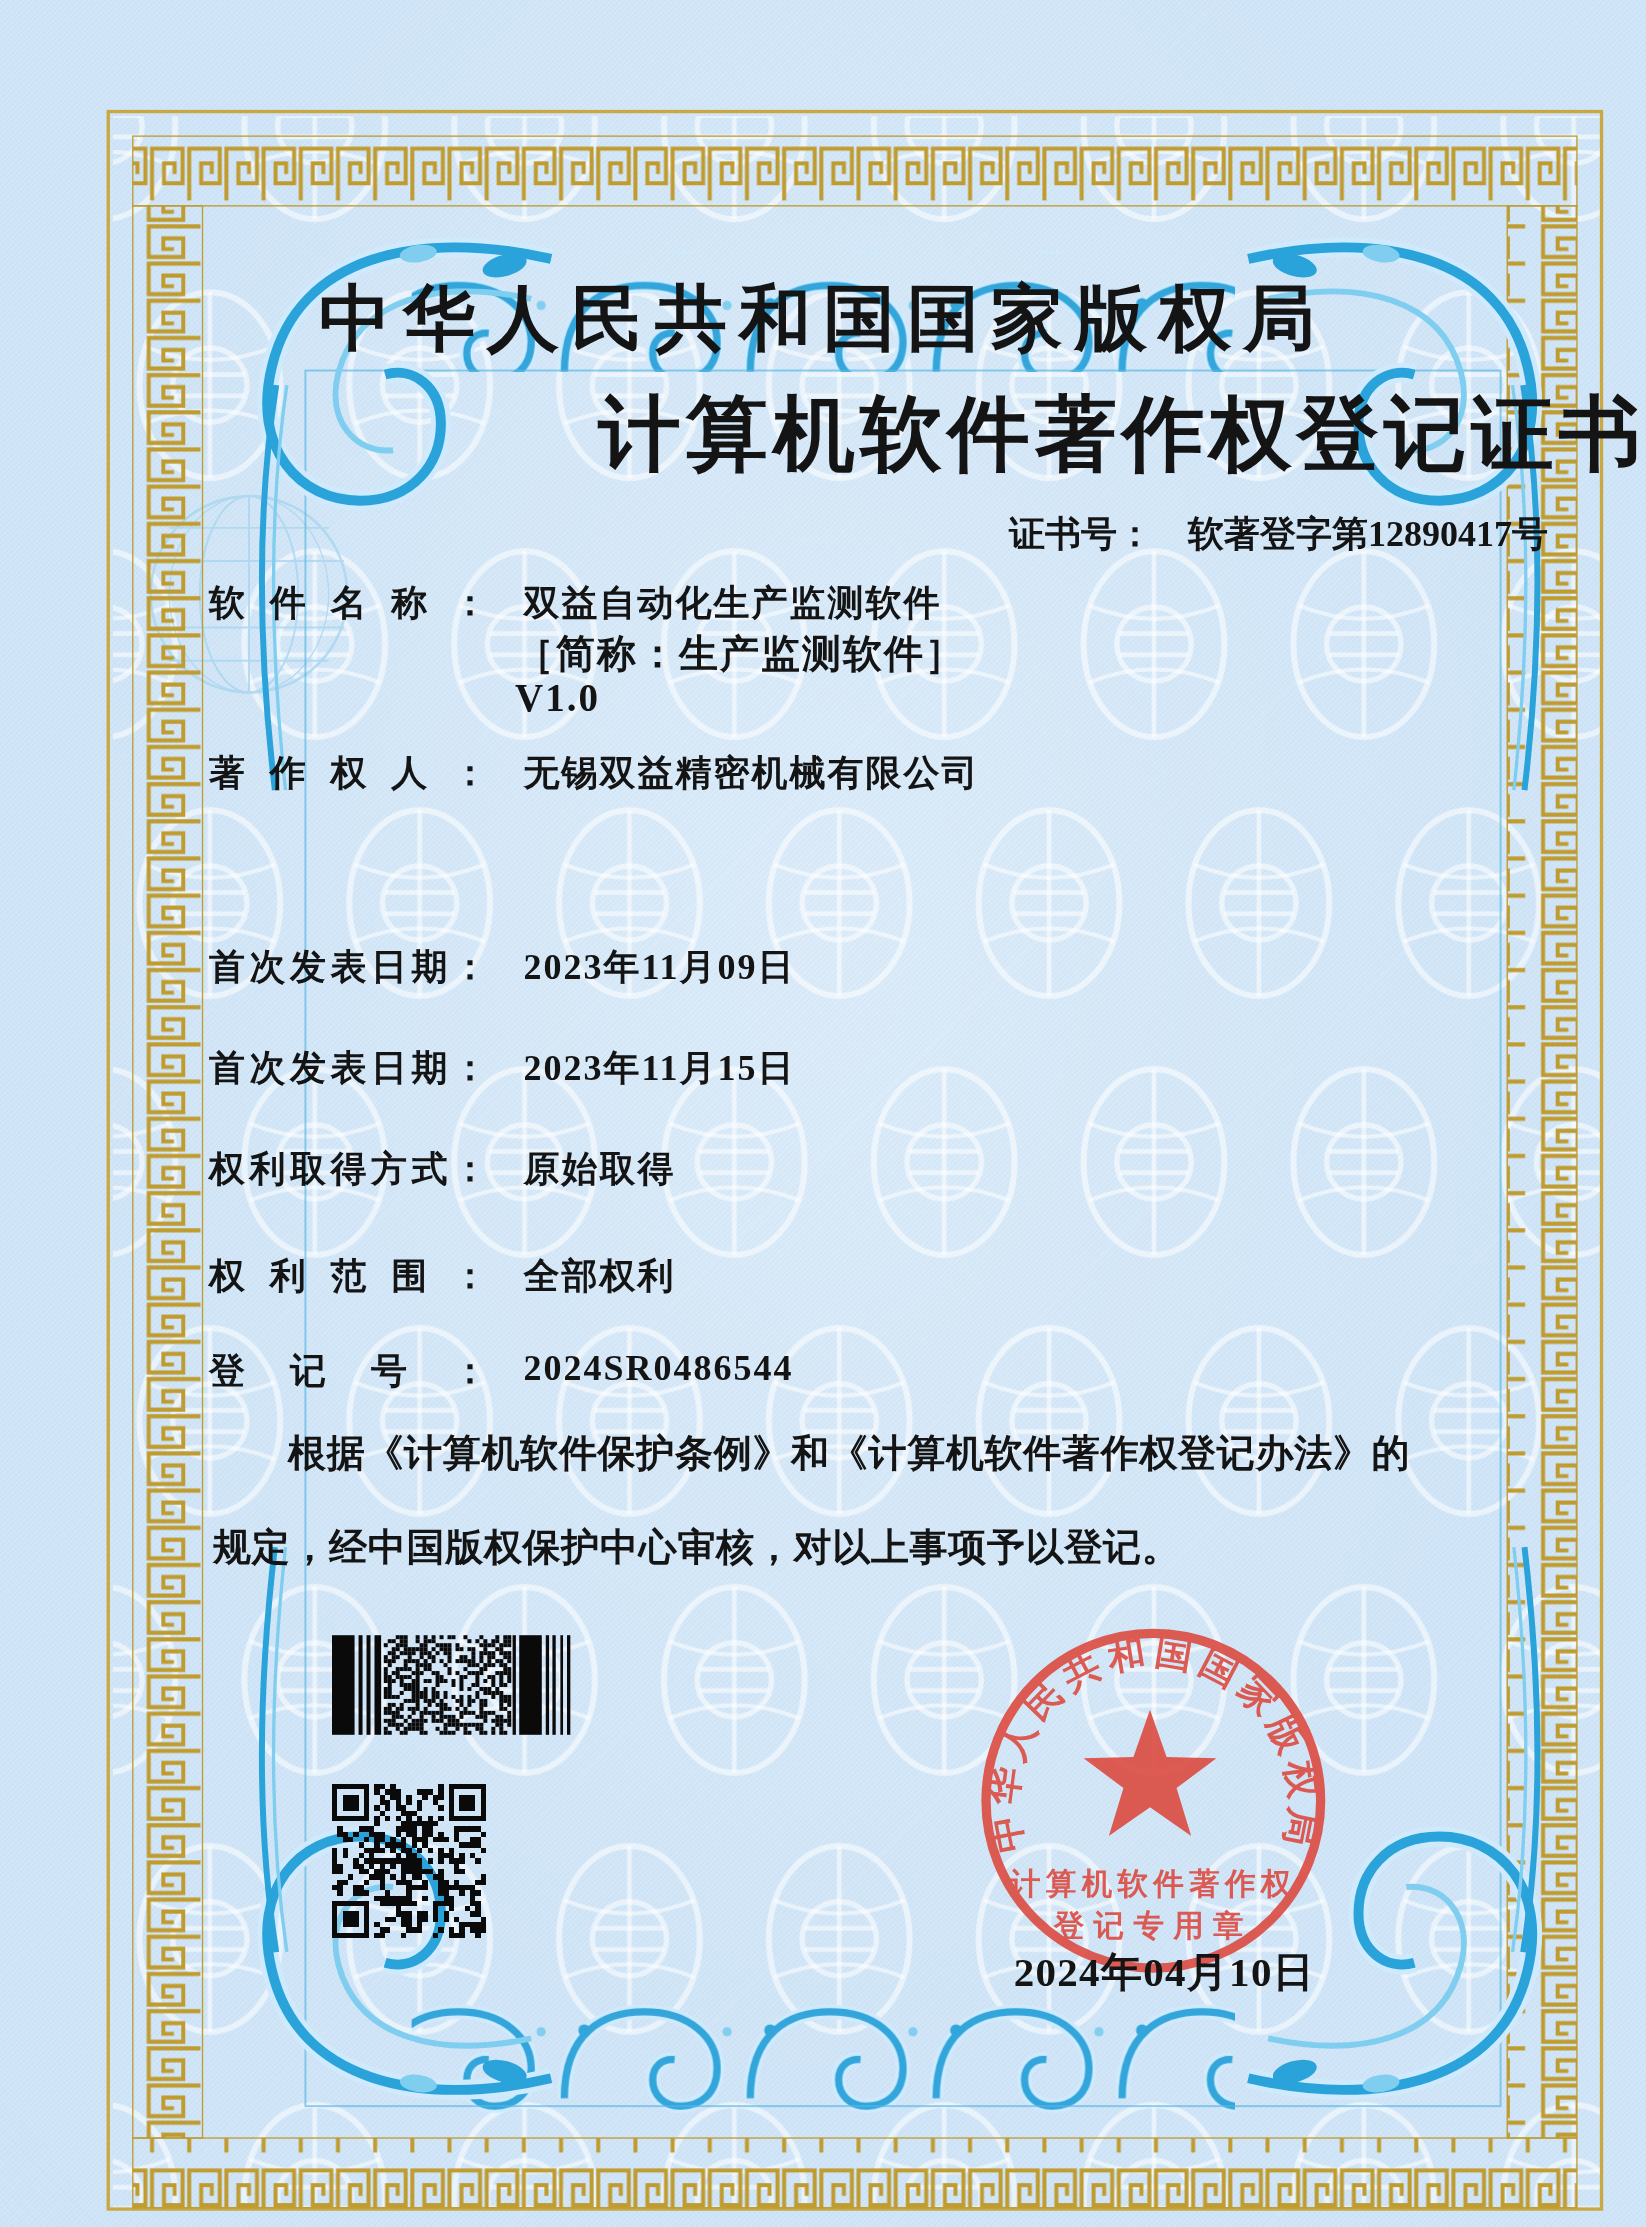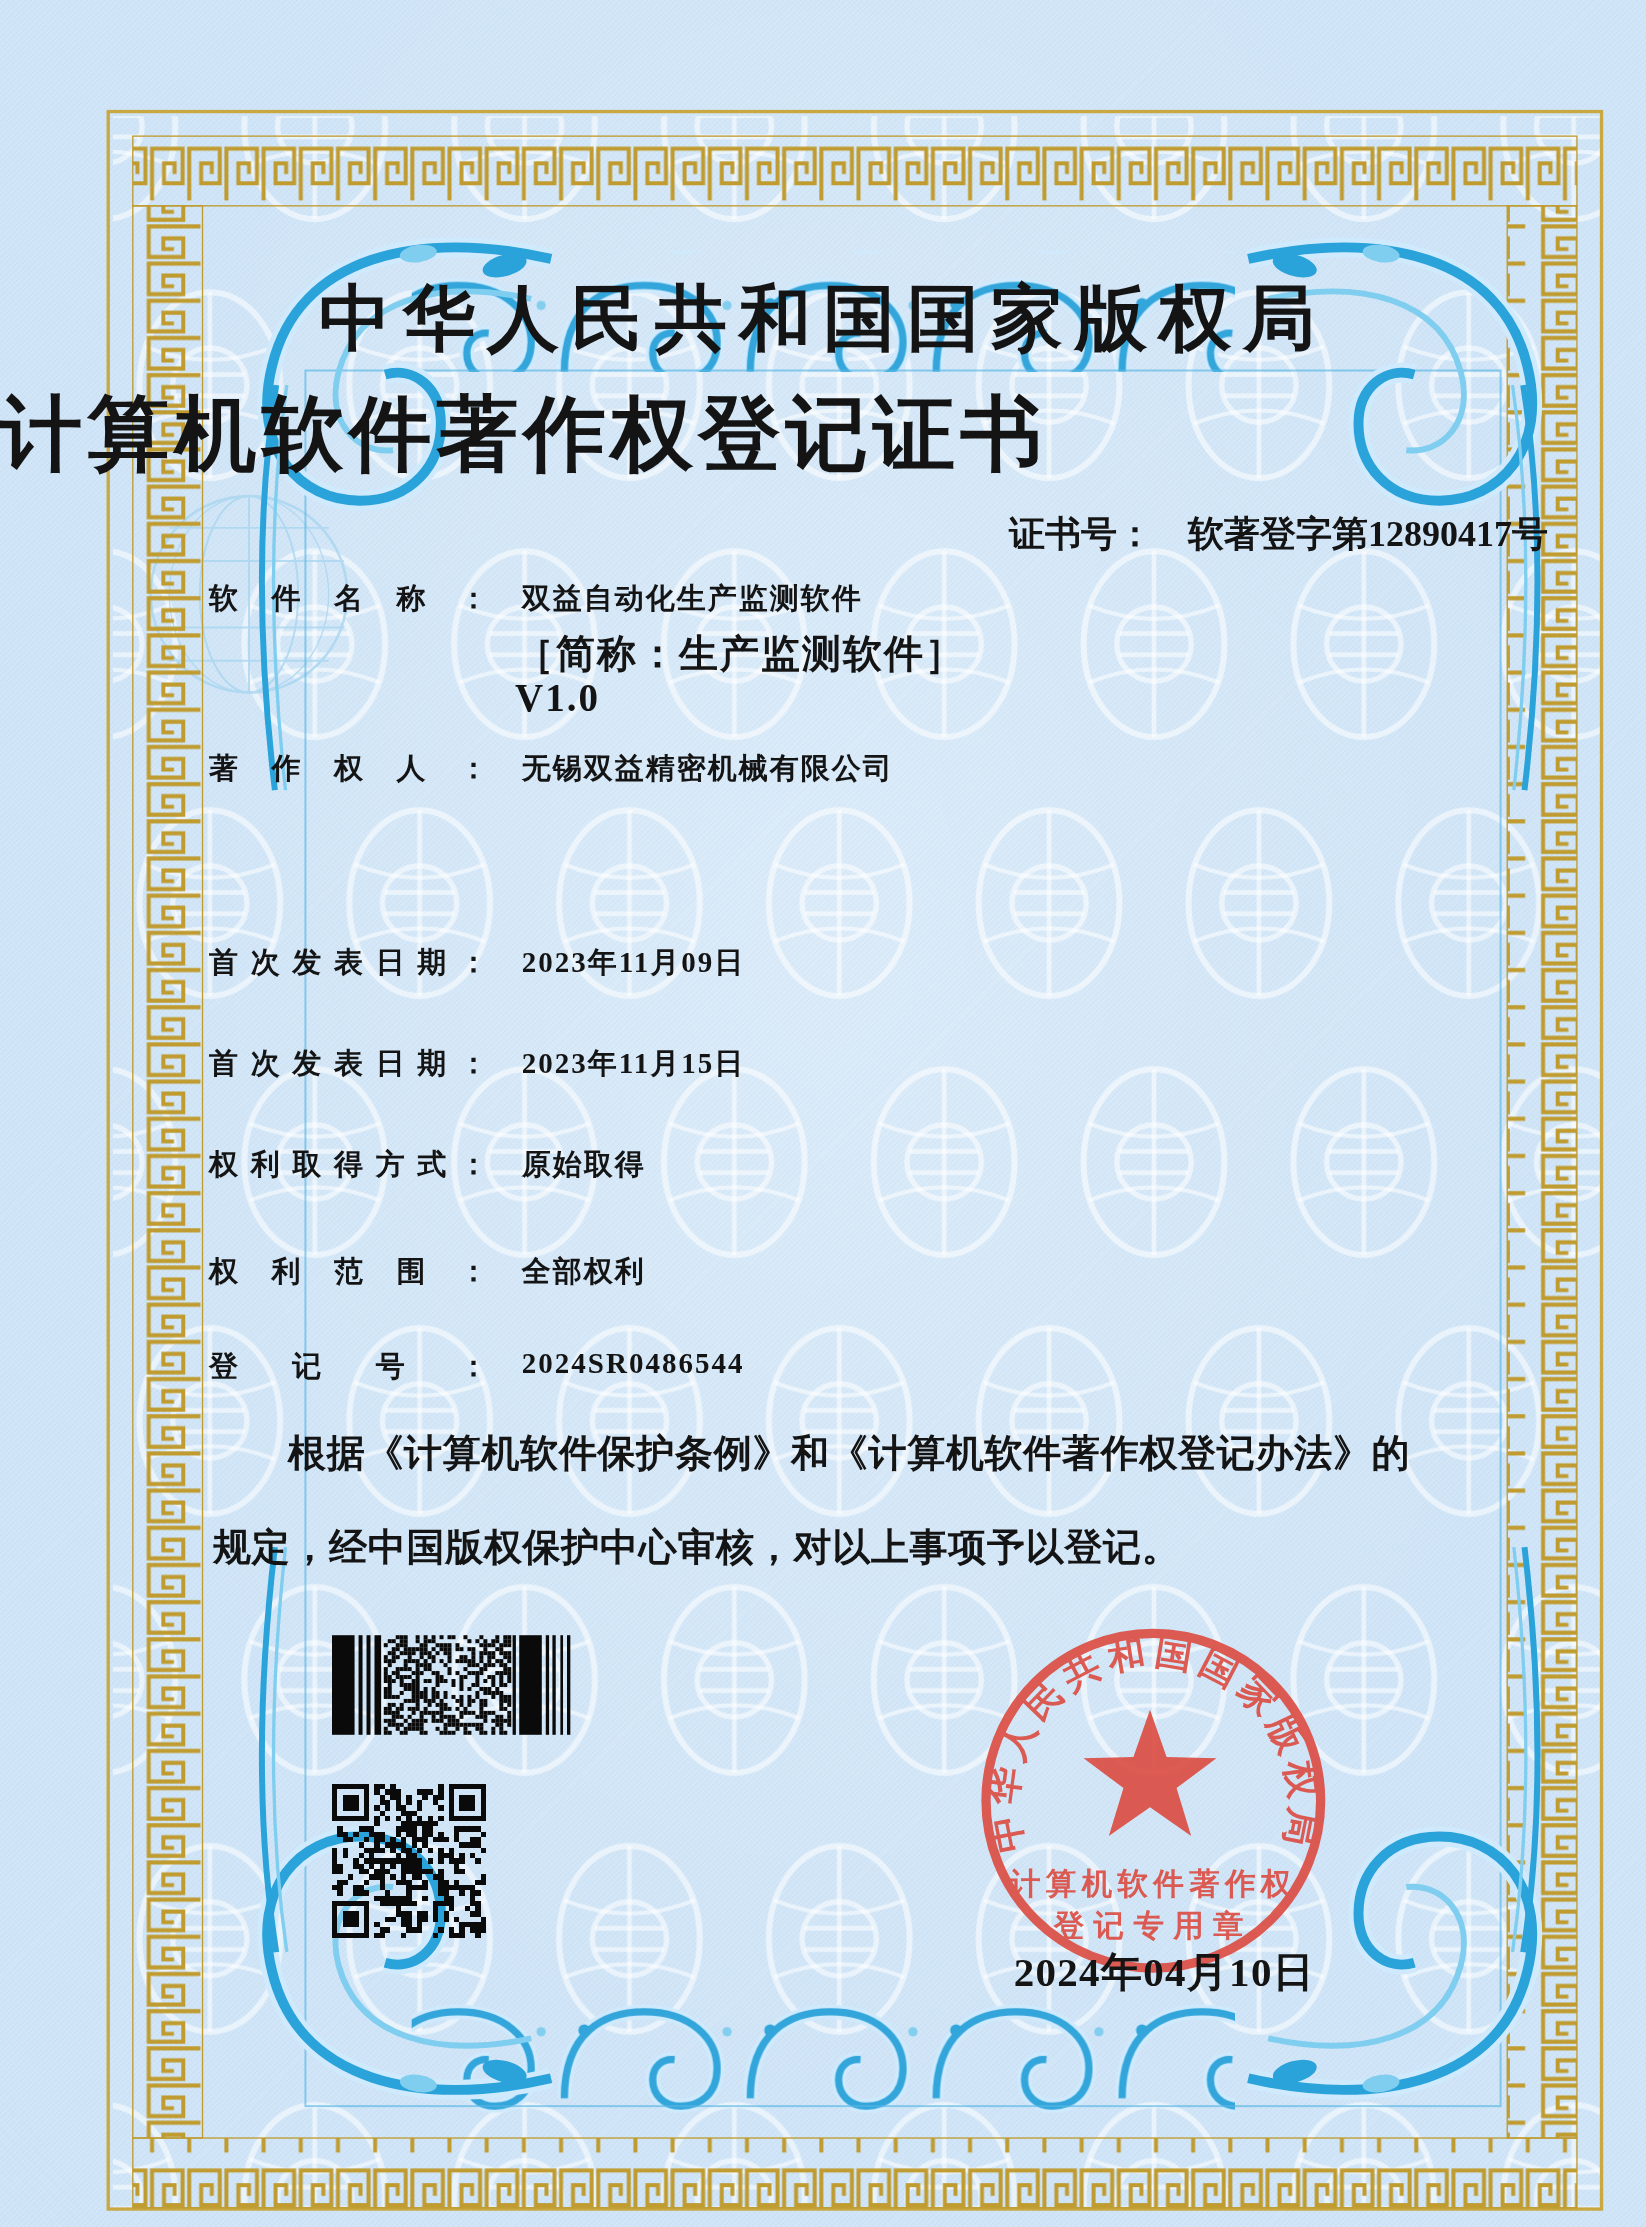--- a/index.html
+++ b/index.html
@@ -17,26 +17,26 @@
       repeating-linear-gradient(-45deg, rgba(120,175,225,.10) 0 0.7px, rgba(120,175,225,0) 0.7px 4px),
       radial-gradient(ellipse at 50% 42%, rgba(255,255,255,.25), rgba(255,255,255,0) 65%);
   }
   svg.layer{position:absolute;left:0;top:0;width:1646px;height:2227px;pointer-events:none;}
   .txt{position:absolute;white-space:nowrap;}
   .authority{
     left:0;top:271px;width:1646px;text-align:center;
     font-size:72px;font-weight:700;letter-spacing:12px;
   }
   .cert-title{
-    left:0;top:380px;width:1646px;text-align:left;
+    left:0;top:380px;width:1646px;text-align:right;
     font-size:82px;font-weight:700;letter-spacing:5.3px;
   }
   .certno{left:1009px;top:510px;font-size:36px;font-weight:700;}
   .certno .gap{display:inline-block;width:35px;}
-  .field{position:absolute;left:209px;font-size:29px;font-weight:700;}
+  .field{position:absolute;left:209px;font-size:36px;font-weight:700;}
   .field .lbl{display:inline-block;width:279px;text-align:justify;text-align-last:justify;vertical-align:top;}
   .field .val{display:inline-block;margin-left:26.6px;letter-spacing:2px;}
   .subline{position:absolute;left:515px;font-size:39px;font-weight:700;letter-spacing:2px;text-align:center;}
   .statement{position:absolute;font-size:38px;font-weight:700;letter-spacing:0.7px;}
   .issue-date{position:absolute;left:996px;top:1945px;width:319px;text-align:right;
     font-size:41px;font-weight:600;letter-spacing:1.3px;}
   .code-box{position:absolute;}
 </style>
 </head>
 <body>

